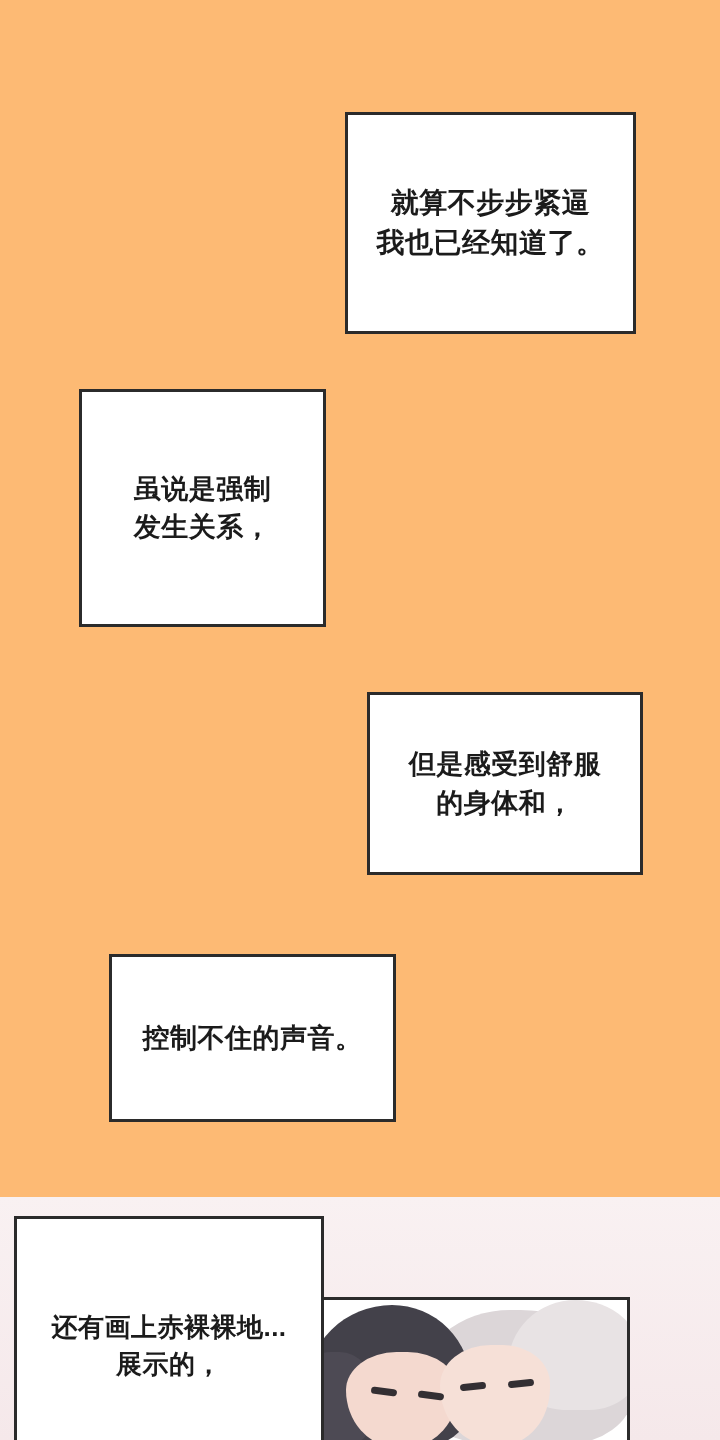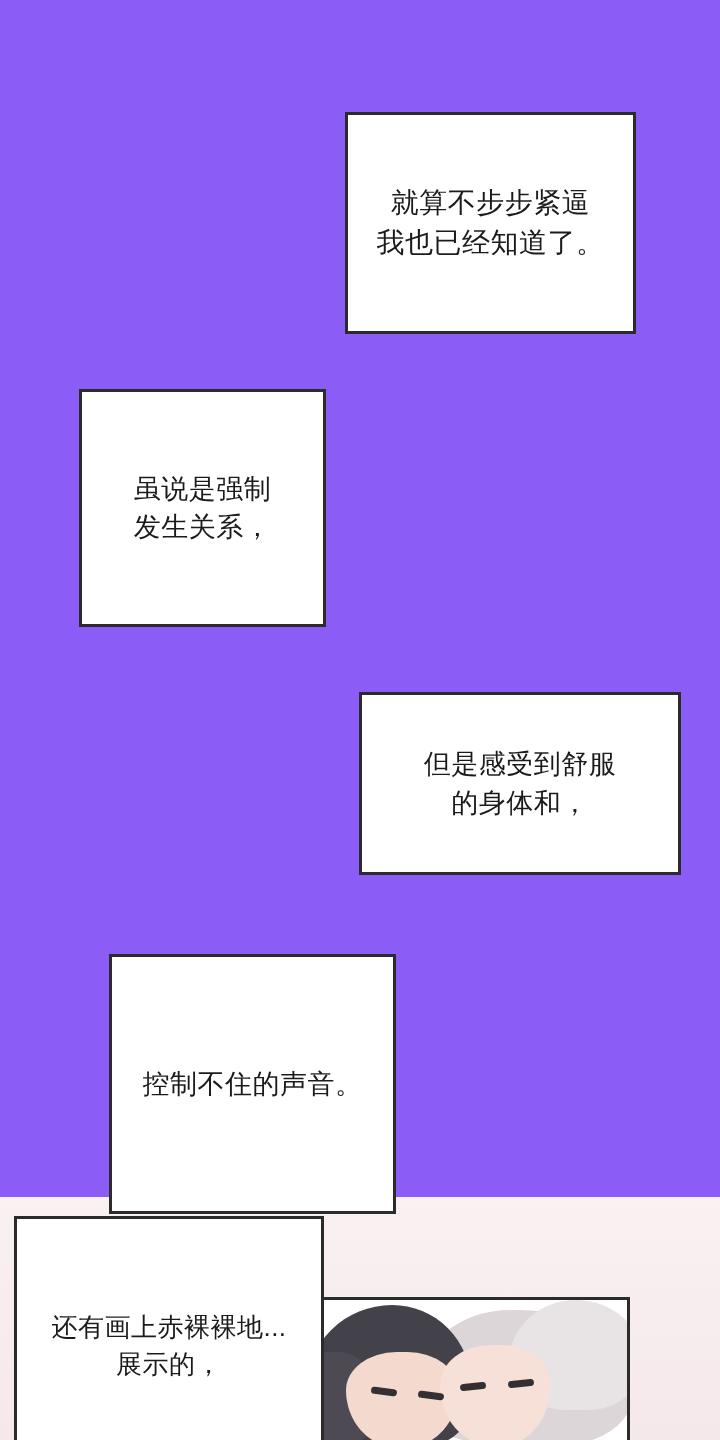--- a/index.html
+++ b/index.html
@@ -7,22 +7,23 @@
     padding: 0;
     background: #ffffff;
   }
   body {
     font-family: "Liberation Sans", sans-serif;
   }
   #page {
     position: relative;
     width: 720px;
     height: 1440px;
-    background: #8b5cf6;
+    background: #fdba74;
     overflow: hidden;
+    font-weight: bold;
   }
   .panel {
     position: absolute;
     background: #ffffff;
     border: 3px solid #2b2b2b;
     box-sizing: border-box;
     display: flex;
     align-items: center;
     justify-content: center;
     text-align: center;
@@ -32,22 +33,22 @@
     line-height: 1.42;
     color: #1b1b1b;
     letter-spacing: 0.5px;
     white-space: pre-line;
     padding: 0 10px;
   }
   
   #bubble1 { left: 345px; top: 112px; width: 291px; height: 222px; }
   #bubble1 .txt { font-size: 28px; }
   #bubble2 { left: 79px; top: 389px; width: 247px; height: 238px; }
-  #bubble3 { left: 359px; top: 692px; width: 322px; height: 183px; }
-  #bubble4 { left: 109px; top: 954px; width: 287px; height: 260px; }
+  #bubble3 { left: 367px; top: 692px; width: 276px; height: 183px; }
+  #bubble4 { left: 109px; top: 954px; width: 287px; height: 168px; }
   #bubble5 { left: 14px; top: 1216px; width: 310px; height: 260px; z-index: 6; }
   #bubble5 .txt { font-size: 26px; }
 
   
   #artwork {
     position: absolute;
     left: 0;
     top: 1197px;
     width: 720px;
     height: 243px;

